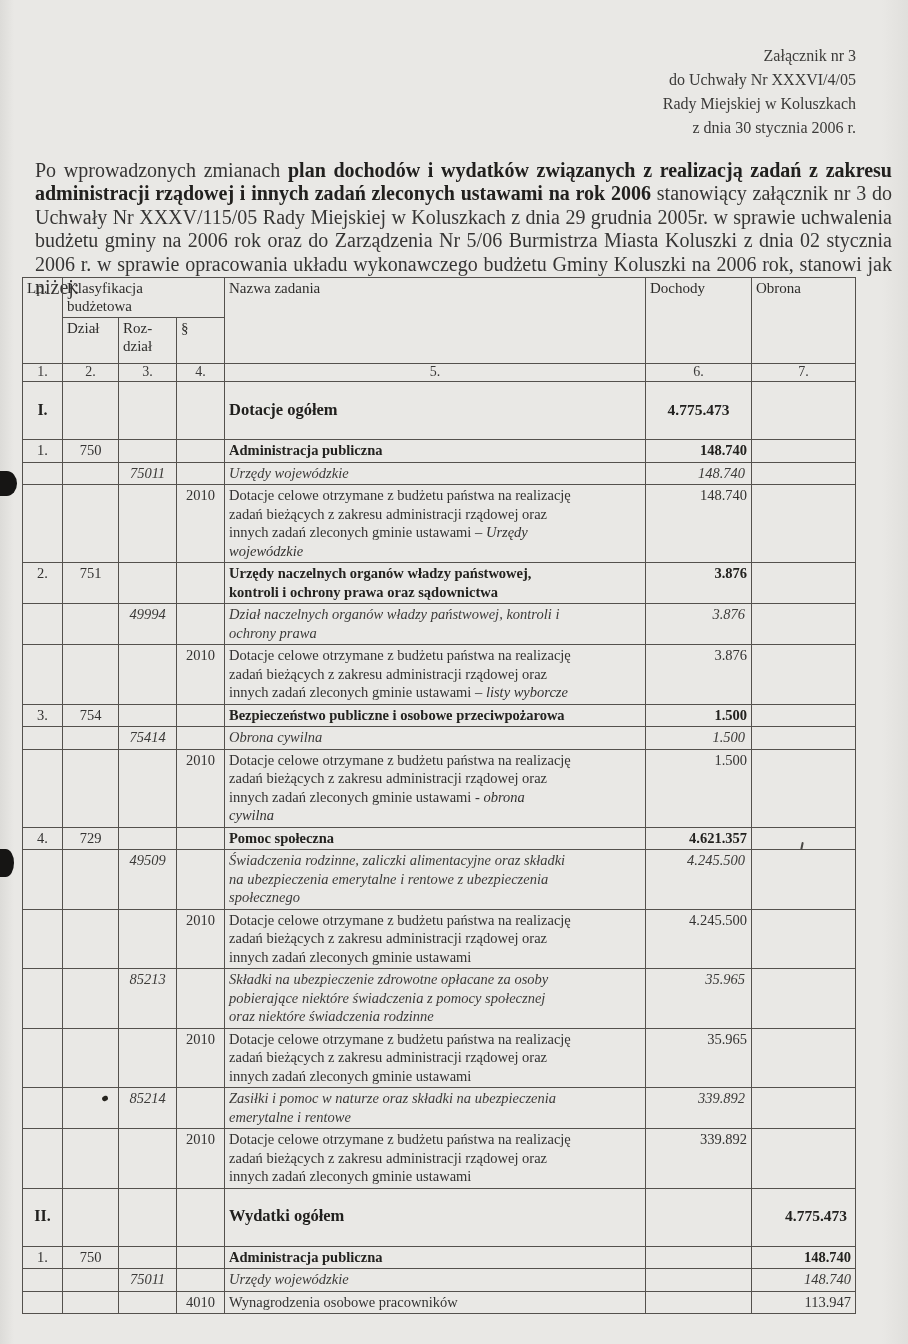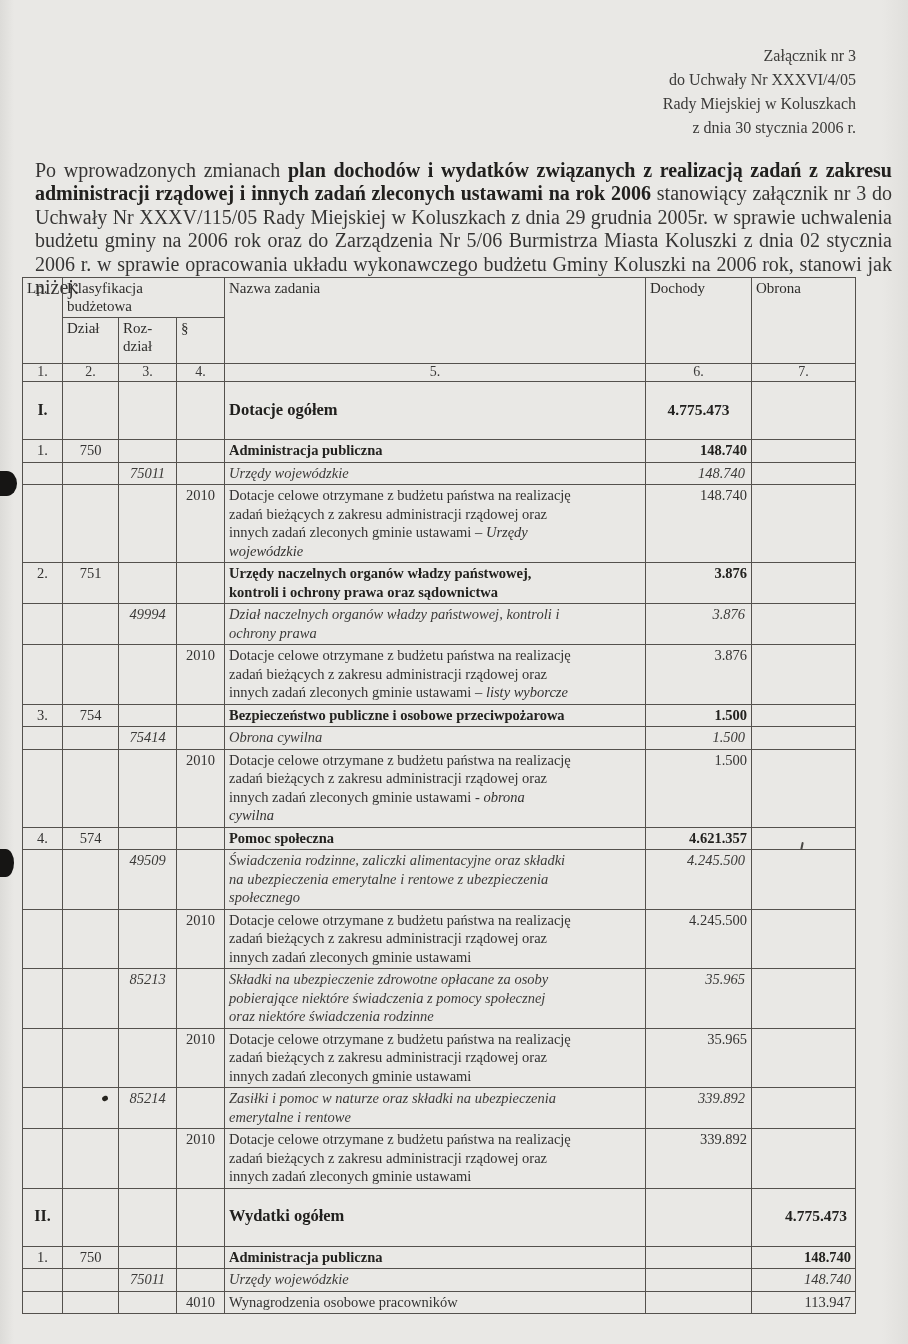--- a/index.html
+++ b/index.html
@@ -201,21 +201,21 @@
           <td class="c-par">2010</td>
           <td class="c-name"><span>Dotacje celowe otrzymane z budżetu państwa na realizację
 zadań bieżących z zakresu administracji rządowej oraz
 innych zadań zleconych gminie ustawami - </span><span class="i">obrona
 cywilna</span></td>
           <td class="c-dochody">1.500</td>
           <td class="c-wydatki"></td>
         </tr>
         <tr class="r-bold">
           <td class="c-lp">4.</td>
-          <td class="c-dzial">574</td>
+          <td class="c-dzial">729</td>
           <td class="c-rozdzial"></td>
           <td class="c-par"></td>
           <td class="c-name"><span>Pomoc społeczna</span></td>
           <td class="c-dochody">4.621.357</td>
           <td class="c-wydatki"></td>
         </tr>
         <tr class="r-italic">
           <td class="c-lp"></td>
           <td class="c-dzial"></td>
           <td class="c-rozdzial">49509</td>

